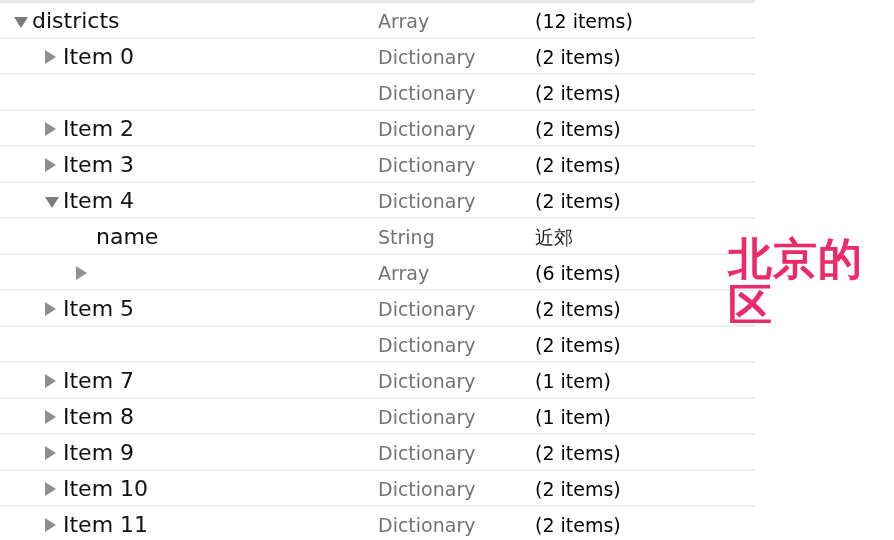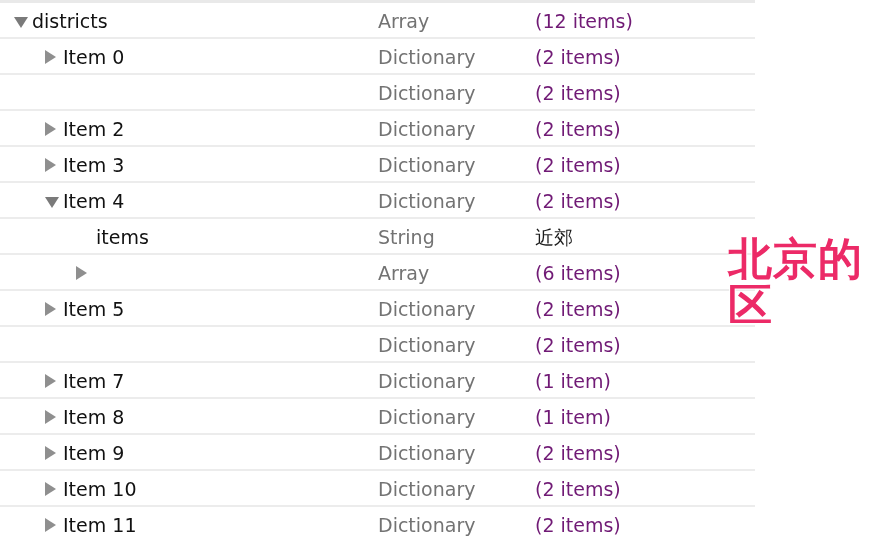--- a/index.html
+++ b/index.html
@@ -72,21 +72,21 @@
     color: #111111;
   }
   .c-type {
     left: 378px;
     width: 157px;
     color: #737373;
   }
   .c-value {
     left: 535px;
     width: 220px;
-    color: #701a75;
+    color: #000000;
   }
   .c-value.literal {
     color: #1a1a1a;
   }
 
   
   .key-inner {
     position: relative;
     height: 36px;
   }
@@ -105,21 +105,21 @@
   .tri.open {
     border-left: 7px solid transparent;
     border-right: 7px solid transparent;
     border-top: 11px solid #7a7a7a;
     top: 14px;
   }
   .key-label {
     position: absolute;
     top: 0;
     line-height: 36px;
-    font-size: 19px;
+    font-size: 22px;
   }
 
   
   .d0 .tri { left: 14px; }
   .d0 .key-label { left: 32px; }
 
   .d1 .tri { left: 45px; }
   .d1 .key-label { left: 63px; text-align: right; }
 
   .d2 .tri { left: 76px; }
@@ -206,21 +206,21 @@
             <span class="tri open"></span>
             <span class="key-label">Item 4</span>
           </div>
         </div>
         <div class="cell c-type">Dictionary</div>
         <div class="cell c-value">(2 items)</div>
       </div>
       <div class="row">
         <div class="cell c-key">
           <div class="key-inner d2 no-tri">
-            <span class="key-label">items</span>
+            <span class="key-label">name</span>
           </div>
         </div>
         <div class="cell c-type">String</div>
         <div class="cell c-value literal">近郊</div>
       </div>
       <div class="row">
         <div class="cell c-key">
           <div class="key-inner d2">
             <span class="tri closed"></span>
           </div>

